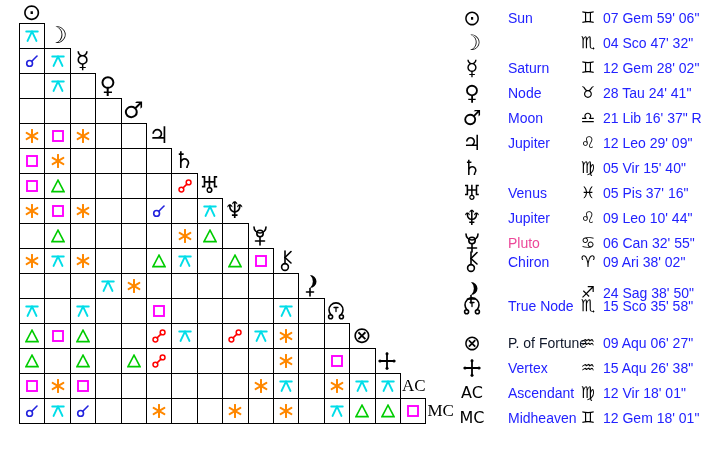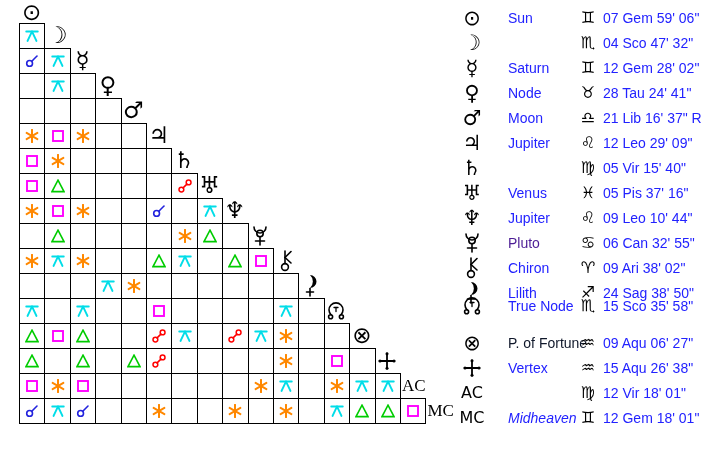--- a/index.html
+++ b/index.html
@@ -746,46 +746,45 @@
       </div>
       <div class="prow" style="top: 225px;">
         <span class="pcell pglyph">
           <svg width="18" height="23" viewBox="0 0 18 23">
             <path d="M3 3 a6 6 0 0 0 12 0" fill="none" stroke="#000" stroke-width="1.6" stroke-linecap="round"></path>
             <circle cx="9" cy="9.5" r="3.2" fill="none" stroke="#000" stroke-width="1.6" stroke-linecap="round"></circle>
             <line x1="9" y1="12.7" x2="9" y2="21" fill="none" stroke="#000" stroke-width="1.6" stroke-linecap="round"></line>
             <line x1="4.5" y1="17" x2="13.5" y2="17" fill="none" stroke="#000" stroke-width="1.6" stroke-linecap="round"></line>
           </svg>
         </span>
-        <span class="pcell pname" style="color: #4c1d95;">Pluto</span>
+        <span class="pcell pname" style="color: #ec4899;">Pluto</span>
         <span class="pcell psign">♋</span>
         <span class="pcell ppos" style="color: rgb(34, 34, 255);">06 Can 32' 55"</span>
       </div>
-      <div class="prow" style="top: 250px;">
+      <div class="prow" style="top: 244px;">
         <span class="pcell pglyph">
           <svg width="16" height="23" viewBox="0 0 16 23">
             <circle cx="7" cy="18" r="3.4" fill="none" stroke="#000" stroke-width="1.6" stroke-linecap="round"></circle>
             <line x1="7" y1="14.6" x2="7" y2="2" fill="none" stroke="#000" stroke-width="1.6" stroke-linecap="round"></line>
             <line x1="7" y1="8.5" x2="13" y2="2.5" fill="none" stroke="#000" stroke-width="1.6" stroke-linecap="round"></line>
             <line x1="7" y1="8.5" x2="13" y2="14" fill="none" stroke="#000" stroke-width="1.6" stroke-linecap="round"></line>
           </svg>
         </span>
         <span class="pcell pname" style="color: rgb(34, 34, 255);">Chiron</span>
         <span class="pcell psign">♈</span>
         <span class="pcell ppos" style="color: rgb(34, 34, 255);">09 Ari 38' 02"</span>
       </div>
       <div class="prow" style="top: 275px;">
         <span class="pcell pglyph">
           <svg width="14" height="23" viewBox="0 0 14 23">
             <path d="M6 1 A6.2 6.2 0 0 1 6 14 A8.8 8.8 0 0 0 6 1 Z" fill="#000"></path>
             <line x1="6" y1="14.5" x2="6" y2="22" fill="none" stroke="#000" stroke-width="1.6" stroke-linecap="round"></line>
             <line x1="2.5" y1="18" x2="9.5" y2="18" fill="none" stroke="#000" stroke-width="1.6" stroke-linecap="round"></line>
           </svg>
         </span>
-        <span class="pcell pname" style="color: rgb(34, 34, 255);">Lilith</span>
         <span class="pcell psign">♐</span>
         <span class="pcell ppos" style="color: rgb(34, 34, 255);">24 Sag 38' 50"</span>
       </div>
       <div class="prow" style="top: 288px;">
         <span class="pcell pglyph">
           <svg width="18" height="23" viewBox="0 0 18 23">
             <path d="M4.2 16 A7 7 0 1 1 13.8 16" fill="none" stroke="#000" stroke-width="1.6" stroke-linecap="round"></path>
             <circle cx="3.6" cy="17.8" r="2" fill="none" stroke="#000" stroke-width="1.6" stroke-linecap="round"></circle>
             <circle cx="14.4" cy="17.8" r="2" fill="none" stroke="#000" stroke-width="1.6" stroke-linecap="round"></circle>
             <line x1="7" y1="8.5" x2="11" y2="8.5" fill="none" stroke="#000" stroke-width="1.3" stroke-linecap="round"></line>
@@ -812,23 +811,24 @@
             <circle cx="2" cy="10" r="1.5" fill="#000"></circle>
             <circle cx="16" cy="10" r="1.5" fill="#000"></circle>
           </svg>
         </span>
         <span class="pcell pname" style="color: rgb(34, 34, 255);">Vertex</span>
         <span class="pcell psign">♒</span>
         <span class="pcell ppos" style="color: rgb(34, 34, 255);">15 Aqu 26' 38"</span>
       </div>
       <div class="prow" style="top: 375px;">
         <span class="pcell pglyph tserif">AC</span>
+        <span class="pcell pname" style="color: rgb(34, 34, 255);">Ascendant</span>
         <span class="pcell psign">♍</span>
         <span class="pcell ppos" style="color: rgb(34, 34, 255);">12 Vir 18' 01"</span>
       </div>
       <div class="prow" style="top: 400px;">
         <span class="pcell pglyph tserif">MC</span>
-        <span class="pcell pname" style="color: rgb(34, 34, 255); font-style: italic;">Midheaven</span>
+        <span class="pcell pname" style="color: rgb(34, 34, 255);">Midheaven</span>
         <span class="pcell psign">♊</span>
         <span class="pcell ppos" style="color: rgb(34, 34, 255);">12 Gem 18' 01"</span>
       </div>
     </div>
 </div>
 
 </body></html>

